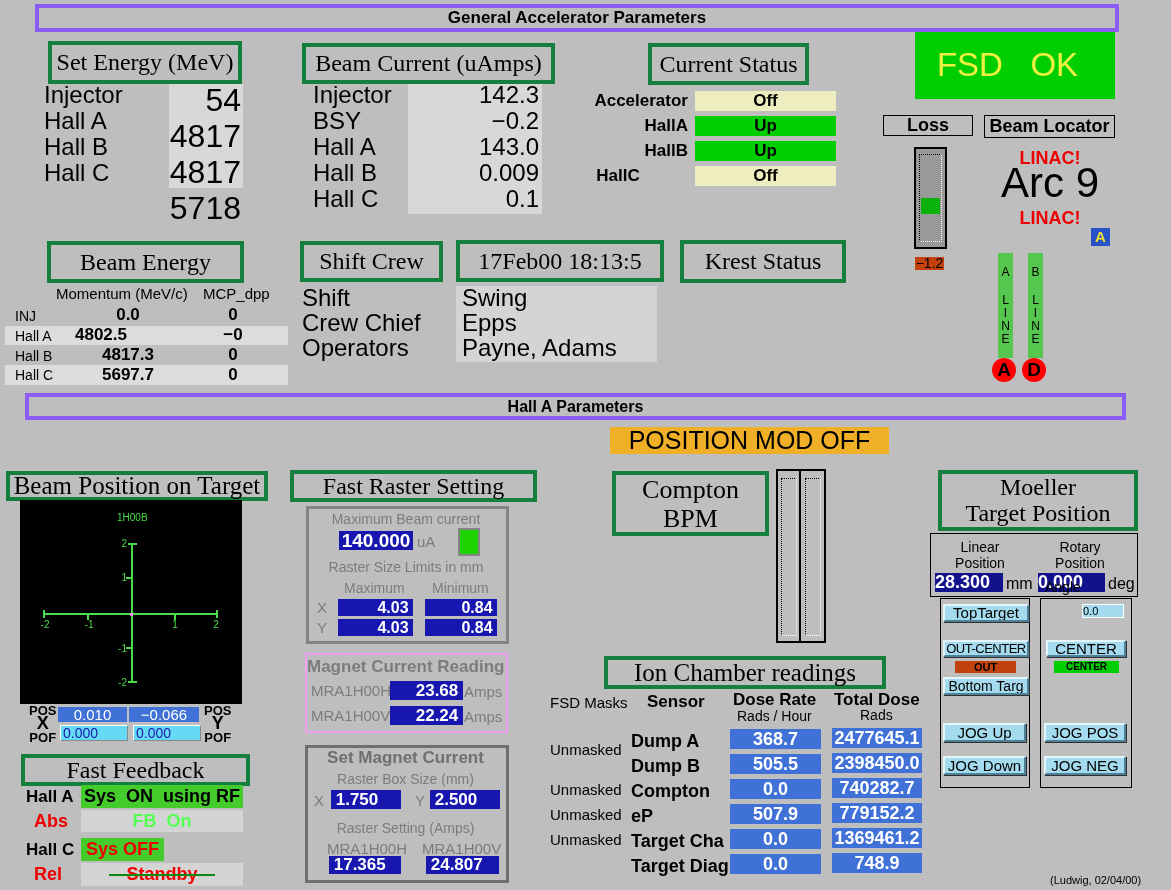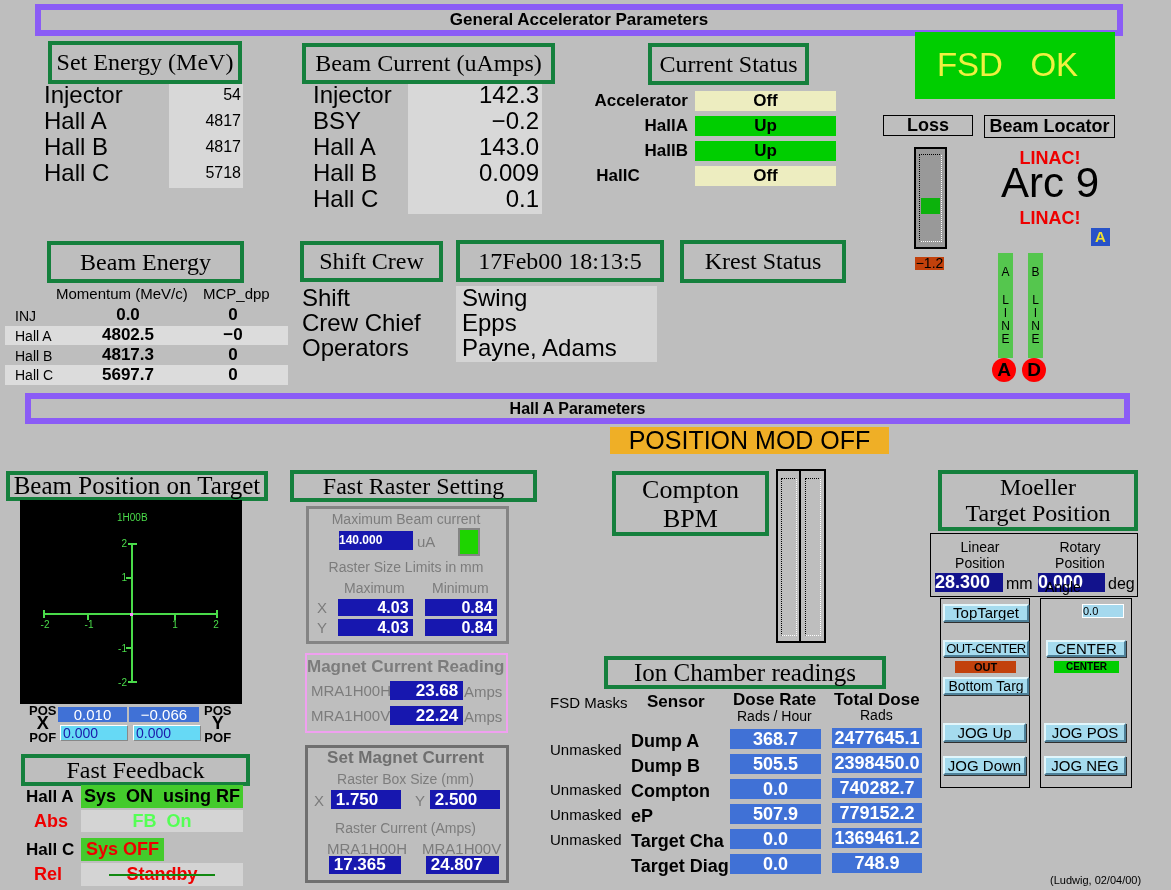--- a/index.html
+++ b/index.html
@@ -1,39 +1,39 @@
 <!DOCTYPE html>
 <html><head><meta charset="utf-8">
 <style>
 html,body{margin:0;padding:0}
 body{width:1171px;height:890px;position:relative;background:#BEBEBE;overflow:hidden;
  font-family:"Liberation Sans",sans-serif}
 .a{position:absolute}
 .ser{font-family:Liberation Sans, sans-serif}
 .b{font-weight:bold}
 .hdr{position:absolute;border:4px solid #15803d;text-align:center;font-family:"Liberation Serif",serif;color:#000;white-space:nowrap}
-.bar{position:absolute;border:6px solid #8b5cf6;text-align:center;font-weight:bold;font-family:"Liberation Sans",sans-serif}
+.bar{position:absolute;border:4px solid #8b5cf6;text-align:center;font-weight:bold;font-family:"Liberation Sans",sans-serif}
 .nav{position:absolute;background:#1717AF;color:#fff;font-weight:bold;font-family:"Liberation Sans",sans-serif}
 .blu{position:absolute;background:#4071D6;color:#fff;text-align:center;font-family:"Liberation Sans",sans-serif}
 .btn{position:absolute;background:#A5DBEE;text-align:center;color:#000;
  border-style:solid;border-width:2px;border-color:#E2F6FB #4E8098 #4E8098 #E2F6FB;
  box-shadow:1px 1px 0 #303030;font-family:Liberation Sans, sans-serif;white-space:nowrap;overflow:hidden}
 .gtx{color:#7C7C7C}
 </style></head>
 <body>
 
 <div class="bar" style="left:35px;top:4px;width:1076px;height:20px;font-size:17px;line-height:20px">General Accelerator Parameters</div>
 
 <div class="hdr" style="left:48px;top:41px;width:186px;height:35px;font-size:24px;line-height:35px">Set Energy (MeV)</div>
 <div class="a" style="left:169px;top:84px;width:74px;height:104px;background:#D8D8D8"></div>
 <div class="a ser" style="left:44px;top:82px;font-size:24px;line-height:26px;white-space:pre">Injector
 Hall A
 Hall B
 Hall C</div>
-<div class="a ser" style="left:169px;top:82px;width:72px;font-size:16px;line-height:26px;text-align:right;white-space:pre">54
+<div class="a ser" style="left:169px;top:82px;width:72px;font-size:32px;line-height:36px;text-align:right;white-space:pre">54
 4817
 4817
 5718</div>
 
 <div class="hdr" style="left:302px;top:43px;width:245px;height:33px;font-size:24px;line-height:33px">Beam Current (uAmps)</div>
 <div class="a" style="left:408px;top:84px;width:134px;height:130px;background:#D8D8D8"></div>
 <div class="a ser" style="left:313px;top:82px;font-size:24px;line-height:26px;white-space:pre">Injector
 BSY
 Hall A
 Hall B
@@ -89,21 +89,21 @@
 <div class="hdr" style="left:47px;top:241px;width:189px;height:34px;font-size:24px;line-height:34px">Beam Energy</div>
 <div class="a" style="left:56px;top:285px;font-size:15px">Momentum (MeV/c)</div>
 <div class="a" style="left:203px;top:285px;font-size:15px">MCP_dpp</div>
 <div class="a" style="left:5px;top:326px;width:283px;height:19px;background:#DCDCDC"></div>
 <div class="a" style="left:5px;top:365px;width:283px;height:20px;background:#DCDCDC"></div>
 <div class="a" style="left:15px;top:306px;font-size:14px;line-height:20px">INJ</div>
 <div class="a" style="left:15px;top:327px;font-size:14px;line-height:19px">Hall A</div>
 <div class="a" style="left:15px;top:347px;font-size:14px;line-height:19px">Hall B</div>
 <div class="a" style="left:15px;top:366px;font-size:14px;line-height:19px">Hall C</div>
 <div class="a b" style="left:75px;top:305px;width:106px;text-align:center;font-size:17px">0.0</div>
-<div class="a b" style="left:75px;top:325px;width:106px;text-align:center;font-size:17px">4802.5</div>
+<div class="a b" style="left:75px;top:325px;width:106px;text-align:left;font-size:17px">4802.5</div>
 <div class="a b" style="left:75px;top:345px;width:106px;text-align:center;font-size:17px">4817.3</div>
 <div class="a b" style="left:75px;top:365px;width:106px;text-align:center;font-size:17px">5697.7</div>
 <div class="a b" style="left:200px;top:305px;width:66px;text-align:center;font-size:17px">0</div>
 <div class="a b" style="left:200px;top:325px;width:66px;text-align:center;font-size:17px">−0</div>
 <div class="a b" style="left:200px;top:345px;width:66px;text-align:center;font-size:17px">0</div>
 <div class="a b" style="left:200px;top:365px;width:66px;text-align:center;font-size:17px">0</div>
 
 <div class="hdr" style="left:300px;top:241px;width:135px;height:33px;font-size:24px;line-height:33px">Shift Crew</div>
 <div class="a ser" style="left:302px;top:285px;font-size:24px;line-height:25px;white-space:pre">Shift
 Crew Chief
@@ -160,21 +160,21 @@
 <div class="a b" style="left:34px;top:811px;font-size:18px;color:#EE0000">Abs</div>
 <div class="a b" style="left:81px;top:810px;width:162px;height:22px;background:#D4D4D4;text-align:center;font-size:18px;line-height:22px;color:#55FF55">FB&nbsp; On</div>
 <div class="a b" style="left:26px;top:840px;font-size:17px">Hall C</div>
 <div class="a b" style="left:81px;top:838px;width:83px;height:23px;background:#44CB2C;text-align:center;font-size:18px;line-height:23px;color:#EE0000">Sys OFF</div>
 <div class="a b" style="left:34px;top:864px;font-size:18px;color:#EE0000">Rel</div>
 <div class="a b" style="left:81px;top:863px;width:162px;height:23px;background:#D4D4D4;text-align:center;font-size:18px;line-height:23px;color:#EE0000">–Standby–<span class="a" style="left:28px;right:28px;top:11px;height:2px;background:#118811"></span></div>
 
 <div class="hdr" style="left:290px;top:470px;width:239px;height:24px;font-size:24px;line-height:24px">Fast Raster Setting</div>
 <div class="a" style="left:306px;top:506px;width:197px;height:132px;border:3px solid #848484"></div>
 <div class="a gtx" style="left:309px;top:511px;width:194px;text-align:center;font-size:14px">Maximum Beam current</div>
-<div class="nav" style="left:339px;top:531px;width:74px;height:19px;font-size:12px;line-height:19px;">140.000</div>
+<div class="nav" style="left:339px;top:531px;width:74px;height:19px;font-size:19px;line-height:19px;text-align:center">140.000</div>
 <div class="a gtx" style="left:417px;top:533px;font-size:15px">uA</div>
 <div class="a" style="left:458px;top:528px;width:18px;height:24px;background:#1ED400;border:2px solid #848484"></div>
 <div class="a gtx" style="left:309px;top:559px;width:194px;text-align:center;font-size:14px">Raster Size Limits in mm</div>
 <div class="a gtx" style="left:344px;top:580px;font-size:14px">Maximum</div>
 <div class="a gtx" style="left:432px;top:580px;font-size:14px">Minimum</div>
 <div class="a gtx" style="left:317px;top:599px;font-size:15px">X</div>
 <div class="nav" style="left:338px;top:599px;width:75px;height:17px;font-size:16px;line-height:17px;text-align:right">4.03&nbsp;</div>
 <div class="nav" style="left:425px;top:599px;width:72px;height:17px;font-size:16px;line-height:17px;text-align:right">0.84&nbsp;</div>
 <div class="a gtx" style="left:317px;top:619px;font-size:15px">Y</div>
 <div class="nav" style="left:338px;top:619px;width:75px;height:17px;font-size:16px;line-height:17px;text-align:right">4.03&nbsp;</div>
@@ -189,21 +189,21 @@
 <div class="nav" style="left:390px;top:706px;width:73px;height:19px;font-size:17px;line-height:19px;text-align:right">22.24&nbsp;</div>
 <div class="a gtx" style="left:464px;top:708px;font-size:15px">Amps</div>
 
 <div class="a" style="left:305px;top:745px;width:198px;height:132px;border:3px solid #6F6F6F"></div>
 <div class="a b" style="left:308px;top:748px;width:195px;text-align:center;font-size:17px;color:#6F6F6F">Set Magnet Current</div>
 <div class="a gtx" style="left:308px;top:771px;width:195px;text-align:center;font-size:14px">Raster Box Size (mm)</div>
 <div class="a gtx" style="left:314px;top:792px;font-size:15px">X</div>
 <div class="nav" style="left:331px;top:790px;width:70px;height:19px;font-size:17px;line-height:19px;text-align:left">&nbsp;1.750</div>
 <div class="a gtx" style="left:415px;top:792px;font-size:15px">Y</div>
 <div class="nav" style="left:430px;top:790px;width:70px;height:19px;font-size:17px;line-height:19px;text-align:left">&nbsp;2.500</div>
-<div class="a gtx" style="left:308px;top:820px;width:195px;text-align:center;font-size:14px">Raster Current (Amps)</div>
+<div class="a gtx" style="left:308px;top:820px;width:195px;text-align:center;font-size:14px">Raster Setting (Amps)</div>
 <div class="a gtx" style="left:327px;top:840px;font-size:15px">MRA1H00H</div>
 <div class="a gtx" style="left:422px;top:840px;font-size:15px">MRA1H00V</div>
 <div class="nav" style="left:329px;top:856px;width:72px;height:18px;font-size:17px;line-height:18px;text-align:left">&nbsp;17.365</div>
 <div class="nav" style="left:426px;top:856px;width:73px;height:18px;font-size:17px;line-height:18px;text-align:left">&nbsp;24.807</div>
 
 <div class="hdr" style="left:612px;top:471px;width:149px;height:57px;font-size:26px;line-height:29px">Compton<br>BPM</div>
 
 <div class="a" style="left:776px;top:469px;width:46px;height:170px;border:2px solid #000"></div>
 <div class="a" style="left:799px;top:469px;width:2px;height:174px;background:#000"></div>
 <div class="a" style="left:781px;top:478px;width:14px;height:156px;border-top:1px dotted #000;border-left:1px dotted #000;border-right:1px dotted #fff;border-bottom:1px dotted #fff"></div>

